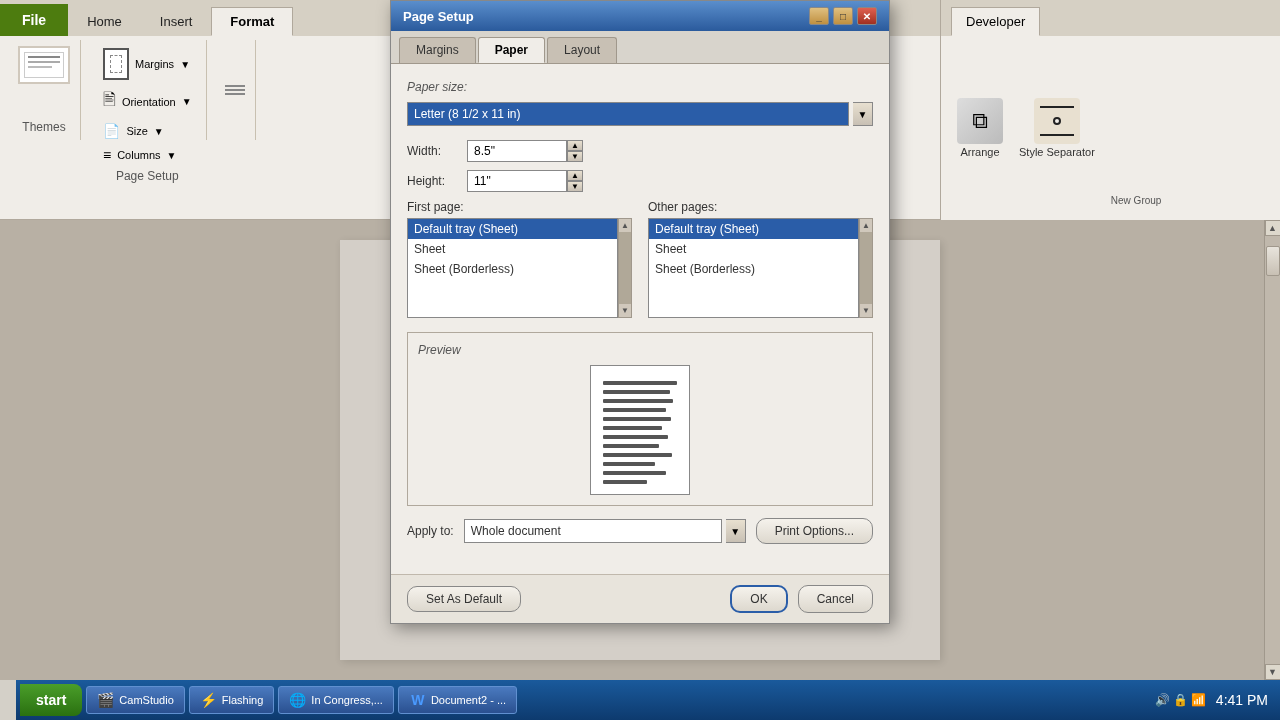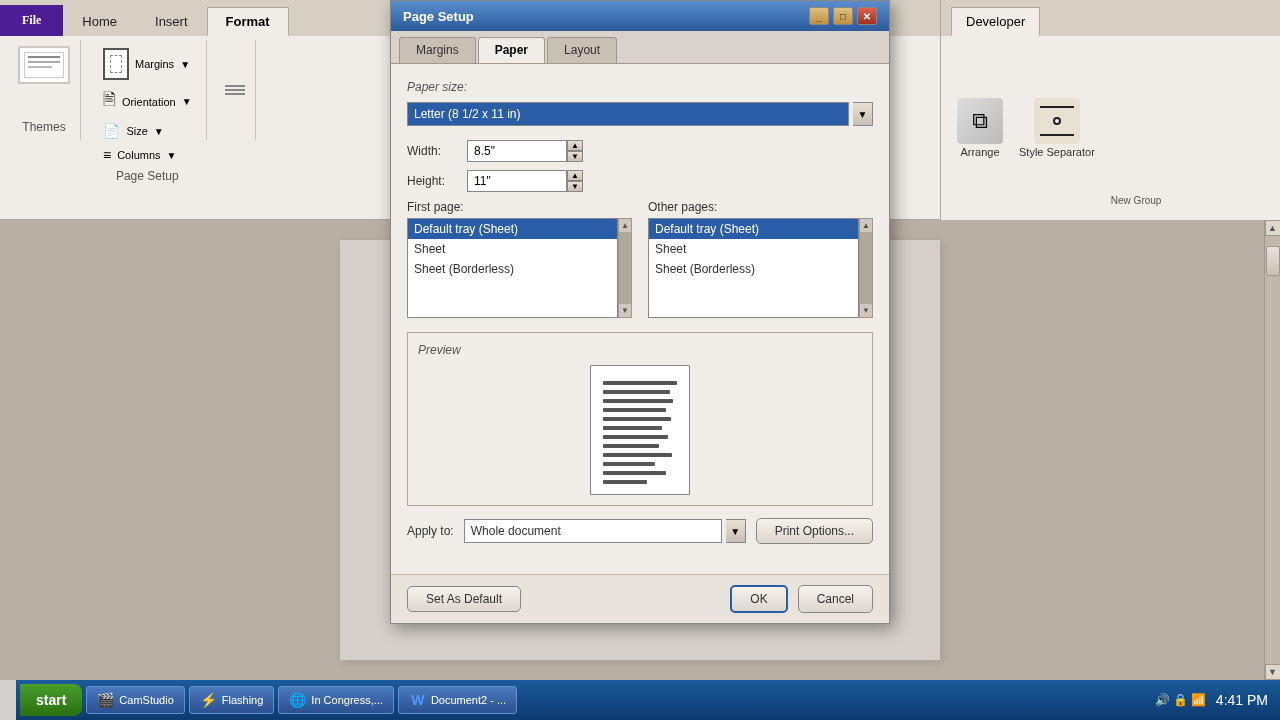--- a/index.html
+++ b/index.html
@@ -89,36 +89,36 @@
     .preview-line { height: 4px; background: #555; border-radius: 1px; }
 
     
     .apply-row { display: flex; align-items: center; gap: 10px; margin-bottom: 14px; }
     .apply-label { font-size: 12px; color: #333; }
 
     
     .dialog-footer { display: flex; align-items: center; justify-content: space-between; padding: 10px 16px; border-top: 1px solid #c0b8ac; background: #e8e4dc; }
     .footer-left { }
     .footer-right { display: flex; gap: 10px; }
-    .btn { padding: 5px 18px; font-size: 12px; border: 1px solid #888; border-radius: 5px; cursor: pointer; background: linear-gradient(to bottom, #f5f2ec, #ddd8ce); color: #333; }
+    .btn { padding: 5px 18px; font-size: 12px; border: 1px solid #888; border-radius: 10px; cursor: pointer; background: linear-gradient(to bottom, #f5f2ec, #ddd8ce); color: #333; }
     .btn.default { border: 2px solid #2a5da8; }
 
     
     .ruler-v { position: absolute; right: 0; top: 220px; width: 16px; bottom: 40px; background: #d0c8bc; border-left: 1px solid #a0988c; display: flex; flex-direction: column; align-items: center; }
     .ruler-arrow { width: 16px; height: 16px; display: flex; align-items: center; justify-content: center; font-size: 9px; color: #555; background: #ddd8cc; border: 1px solid #a0988c; cursor: pointer; }
     .ruler-track { flex: 1; width: 100%; background: #c0b8ac; position: relative; }
     .ruler-thumb { width: 14px; height: 30px; background: linear-gradient(to bottom, #e8e4dc, #c8c0b4); border: 1px solid #a0988c; position: absolute; top: 10px; left: 1px; border-radius: 2px; cursor: pointer; }
   </style>
 </head>
 <body>
 
 <div class="ribbon">
 
   <div class="ribbon-tabs">
-    <div class="ribbon-tab active" style="background:#4c1d95;color:#fff;border:none;padding:8px 22px;font-size:12px;font-weight:bold;font-family:Liberation Serif, serif;">File</div>
+    <div class="ribbon-tab active" style="background:#4d7c0f;color:#fff;border:none;padding:8px 22px;font-size:14px;font-weight:bold;">File</div>
     <div class="ribbon-tab">Home</div>
     <div class="ribbon-tab">Insert</div>
     <div class="ribbon-tab active">Format</div>
   </div>
 
   <div class="ribbon-content">
 
     <div style="display:flex;flex-direction:column;align-items:center;padding:6px 10px;border-right:1px solid #c8c0b0;">
       <div class="ribbon-group-items" style="flex-direction:column;align-items:center;gap:4px;">
         <div style="display:flex;align-items:center;gap:4px;">

